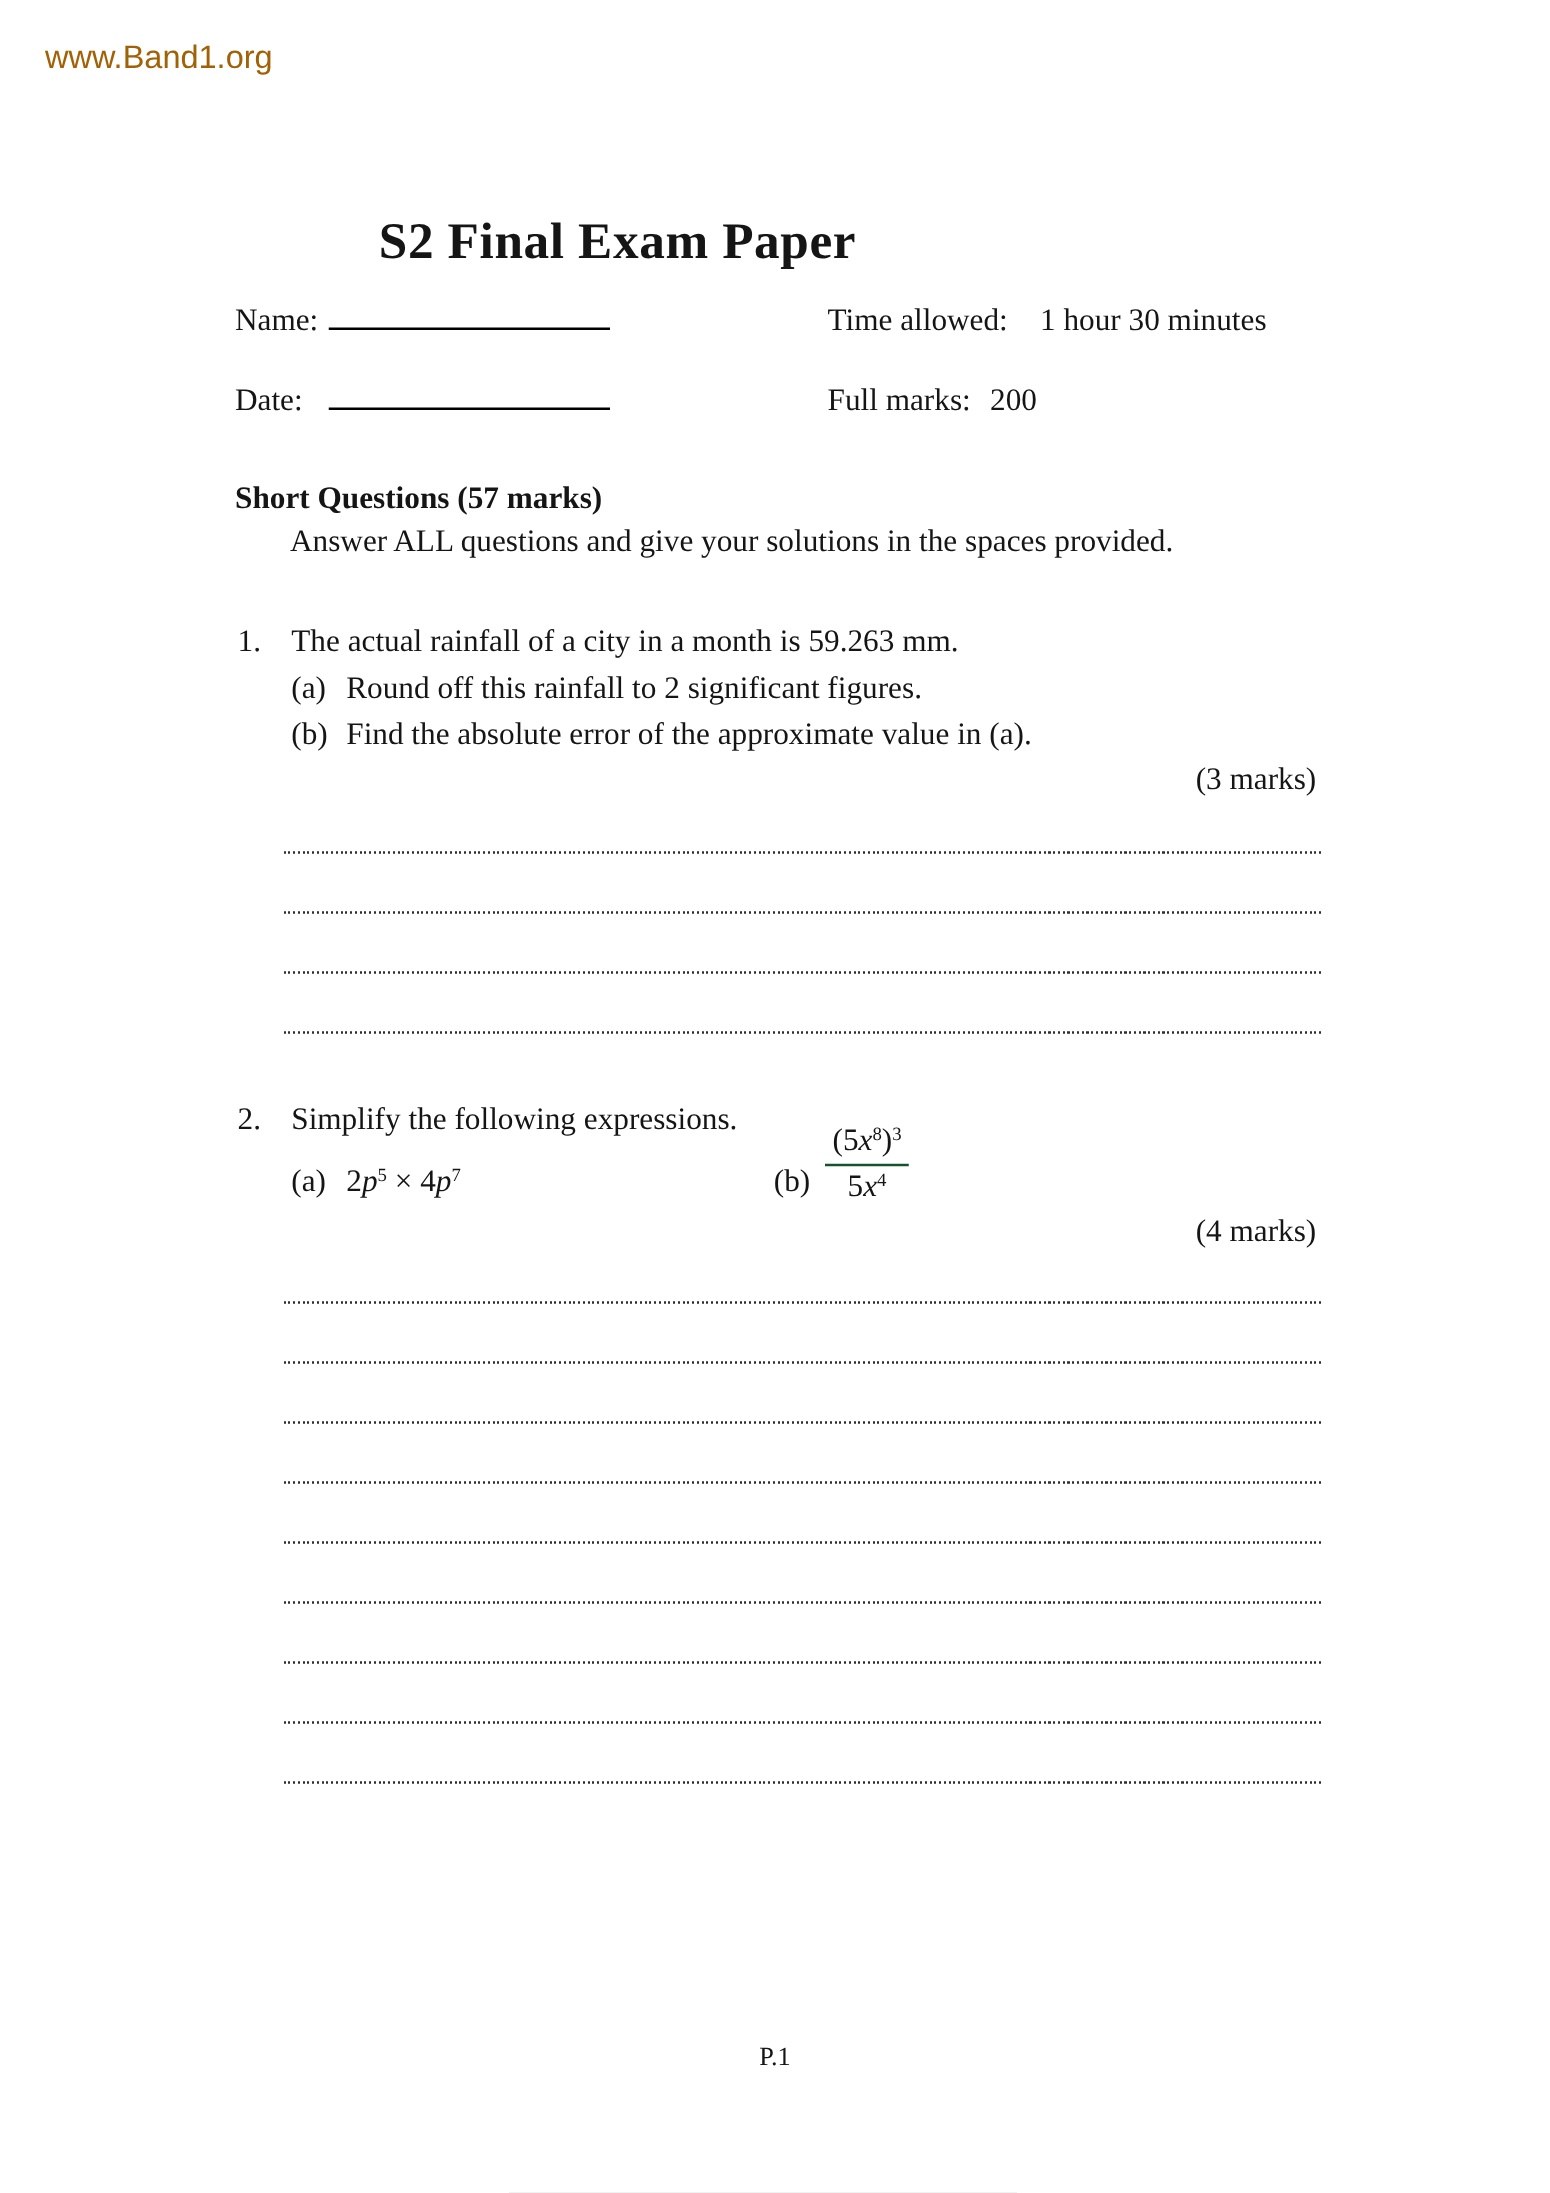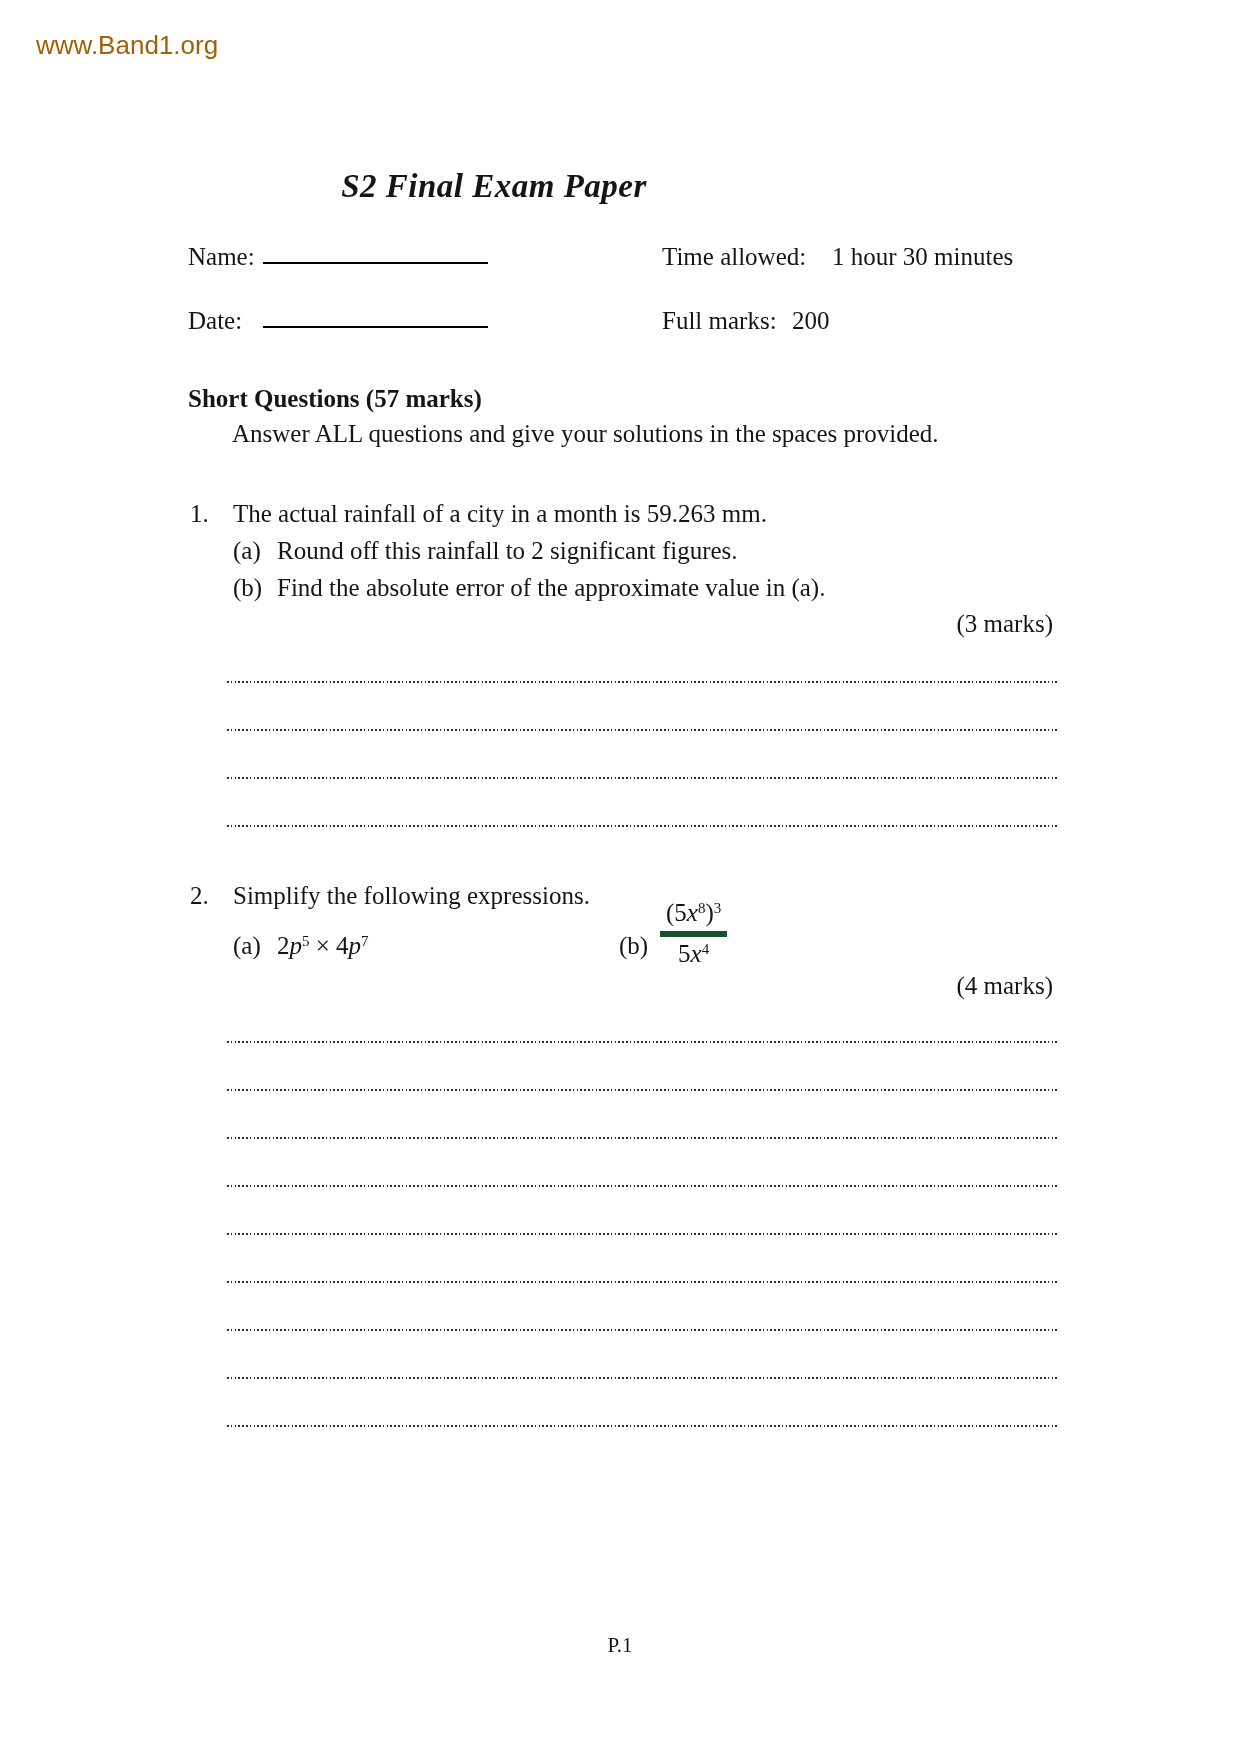--- a/index.html
+++ b/index.html
@@ -12,23 +12,22 @@
     color:#151515;
     overflow:hidden;
   }
   .abs{position:absolute;white-space:nowrap;}
   .watermark{
     font-family:"Liberation Sans", sans-serif;
     font-size:26px;left:36px;top:30px;color:#a16207;
   }
   .title{
     left:0;width:988px;top:168px;
-    text-align:center;font-size:33px;font-weight:bold;
+    text-align:center;font-size:41px;font-weight:bold;
     letter-spacing:0.5px;
-    font-style:italic;
   }
   .body-text{font-size:25px;line-height:1.3;}
   .bold{font-weight:bold;}
   .blank-line{
     border-bottom:2px solid #000;height:0;
   }
   .marks{font-size:25px;}
   .right-anchor{right:187px;text-align:right;}
   .answer-lines{position:absolute;left:227px;width:830px;}
   .ansline{
@@ -42,21 +41,21 @@
     font-size:15px;
     vertical-align:baseline;
     position:relative;top:-0.55em;
     line-height:0;
   }
   i{font-style:italic;}
   .frac{
     display:inline-flex;flex-direction:column;align-items:center;
     font-size:25px;vertical-align:middle;
   }
-  .frac .num{padding:0 6px 4px 6px;border-bottom:6px solid #14532d;}
+  .frac .num{padding:0 6px 4px 6px;border-bottom:2px solid #14532d;}
   .frac .den{padding-top:3px;}
   .footer{
     left:0;width:1240px;top:1633px;text-align:center;font-size:21px;
   }
 </style>
 </head>
 <body>
 
 <div class="page">
 

